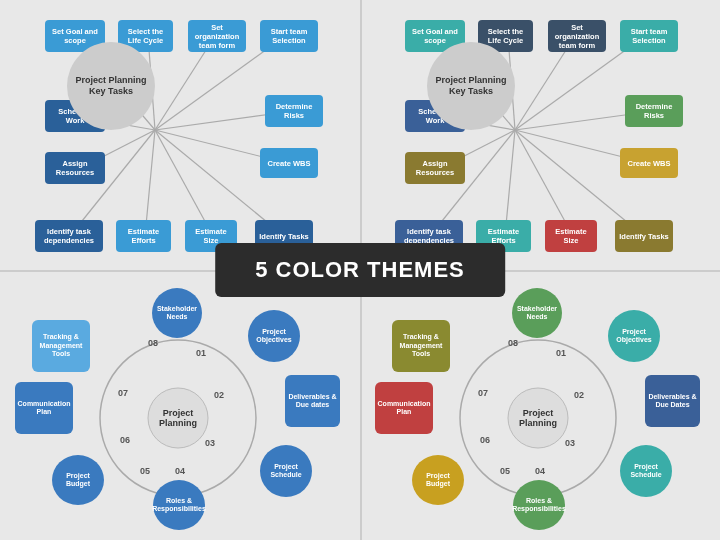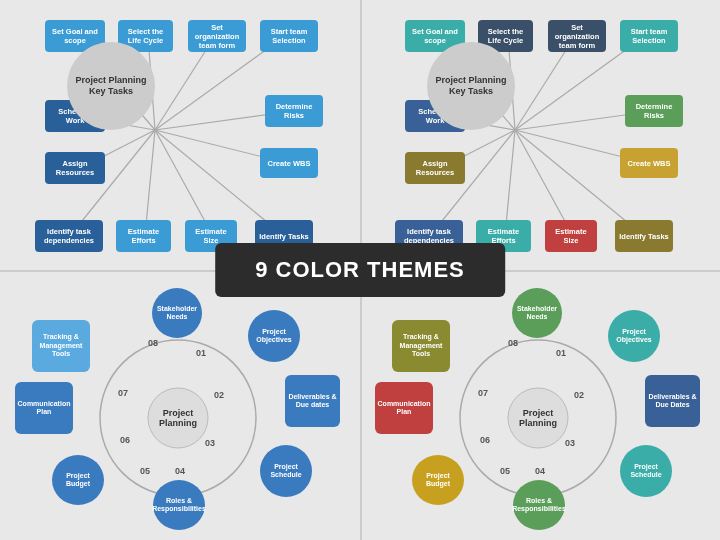--- a/index.html
+++ b/index.html
@@ -353,14 +353,14 @@
     <div class="circle-node q4-c-olive" style="left:32px;top:50px;width:58px;height:52px;border-radius:6px;">
       <span style="font-size:7px;line-height:1.2;text-align:center;">Tracking &amp;<br>Management<br>Tools</span>
     </div>
   </div>
 </div>
 
 <div class="divider-h"></div>
 <div class="divider-v"></div>
 
 <div class="center-banner">
-  <span>9 COLOR THEMES</span>
+  <span>5 COLOR THEMES</span>
 </div>
 
 </body></html>

